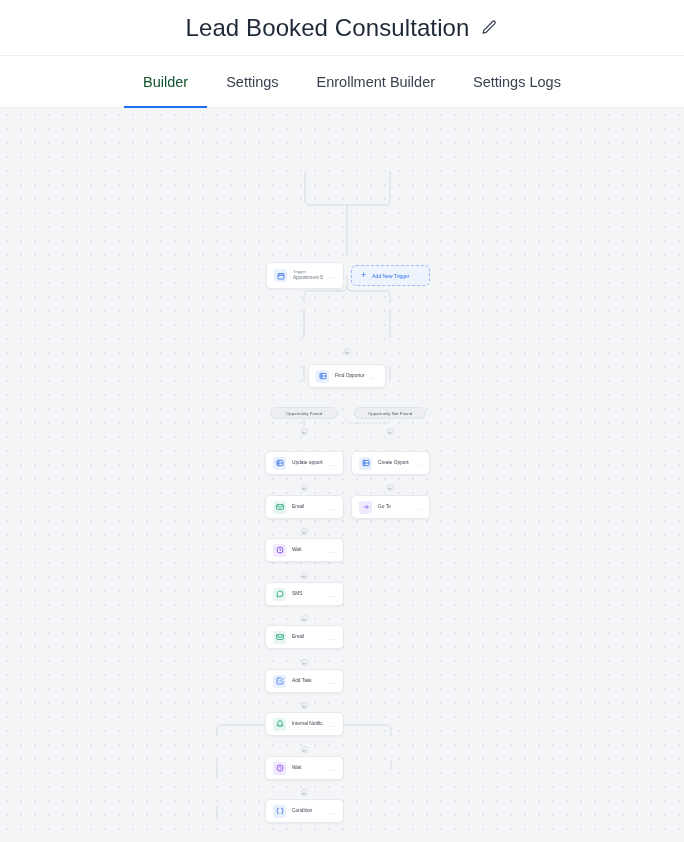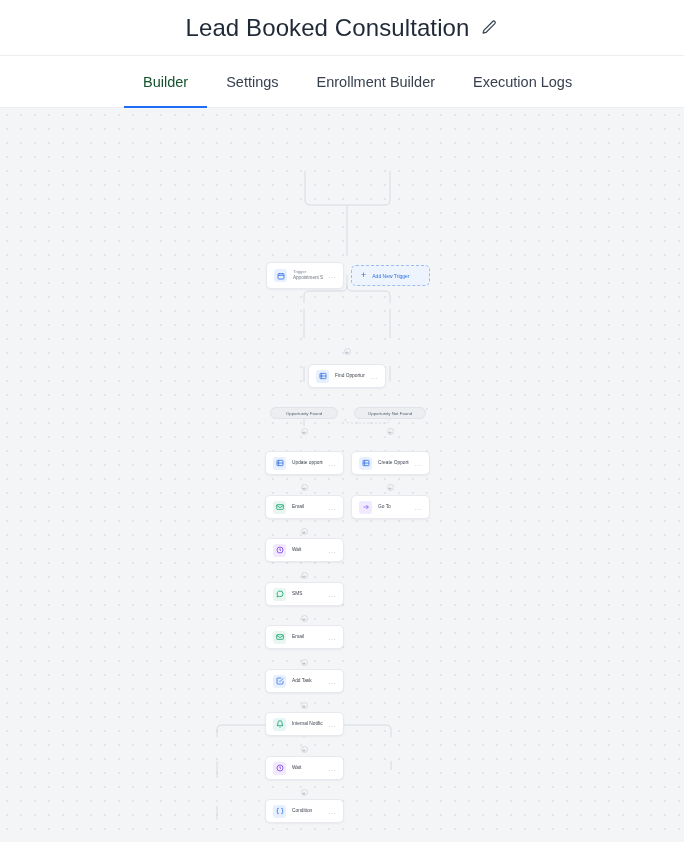--- a/index.html
+++ b/index.html
@@ -97,21 +97,21 @@
   <div class="wf-title">Lead Booked Consultation</div>
   <svg class="edit-icon" viewBox="0 0 24 24" fill="none" stroke="#374151" stroke-width="1.7" stroke-linecap="round" stroke-linejoin="round">
     <path d="M16.5 3.5a2.12 2.12 0 0 1 3 3L7 19l-4 1 1-4 12.5-12.5z"></path>
   </svg>
 </div>
 
 <div class="tabbar">
   <div class="tab active">Builder</div>
   <div class="tab">Settings</div>
   <div class="tab">Enrollment Builder</div>
-  <div class="tab">Execution Logs</div>
+  <div class="tab">Settings Logs</div>
 </div>
 
 <div class="canvas">
   <div class="flow">
 
     <svg class="edges" width="684" height="734">
       <g stroke="#d6dae1" stroke-width="1" fill="none">
 
         <path d="M305 63 L305 92 Q305 97 310 97 L385 97 Q390 97 390 92 L390 63"></path>
 

